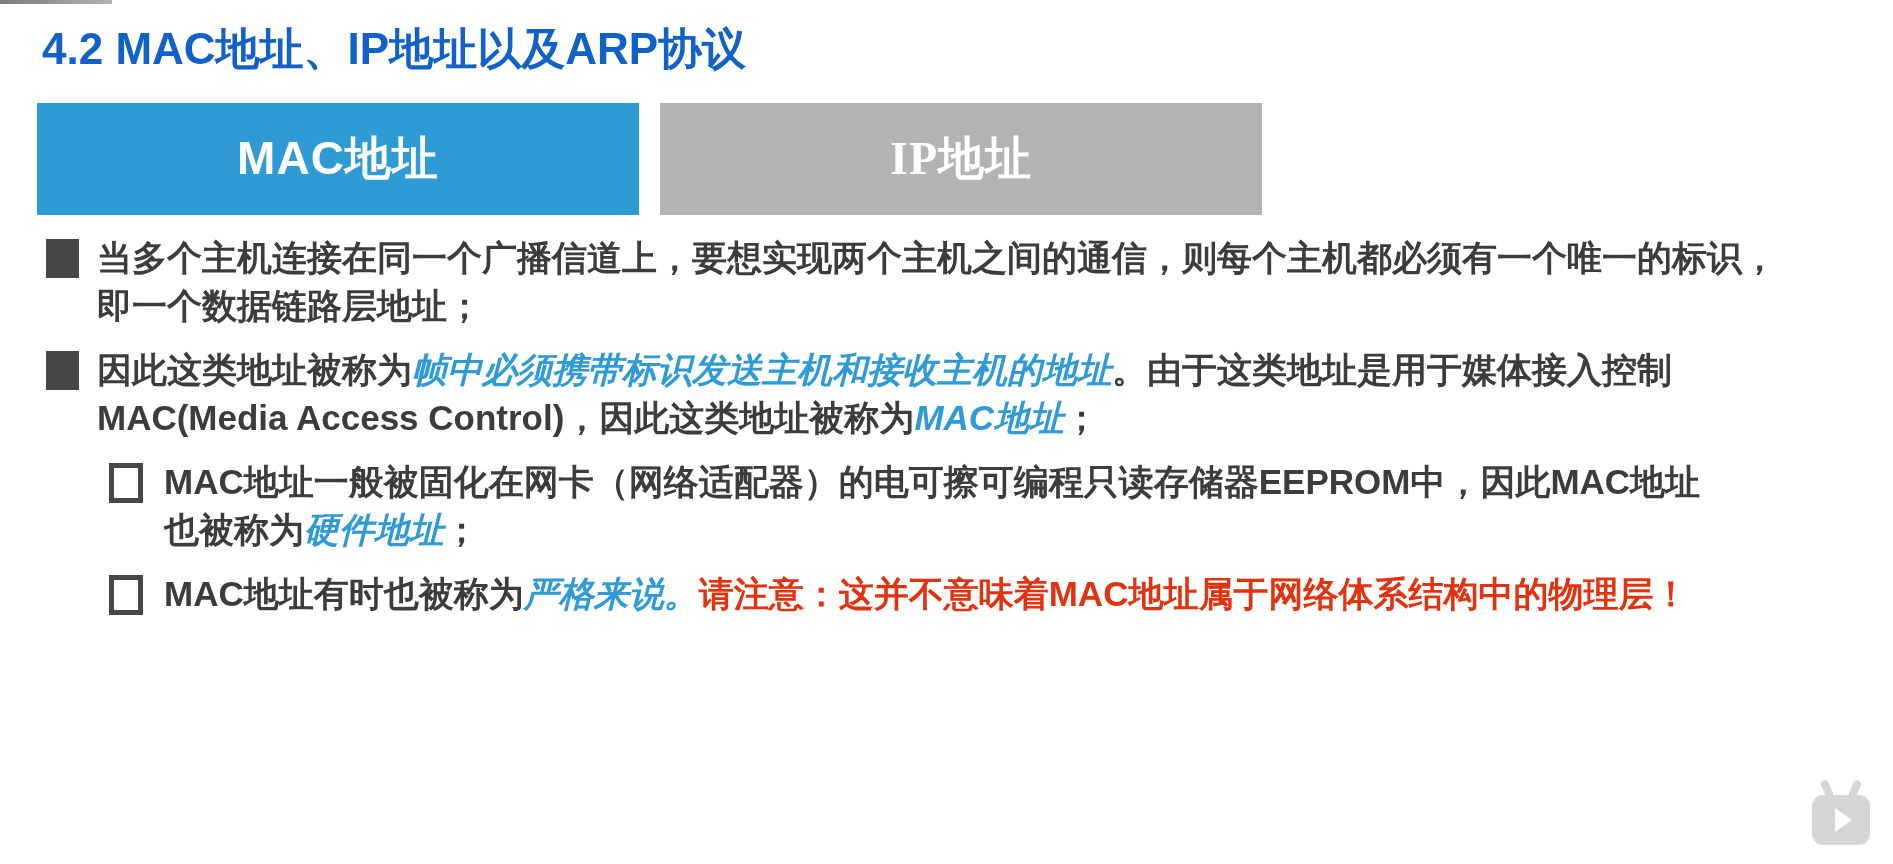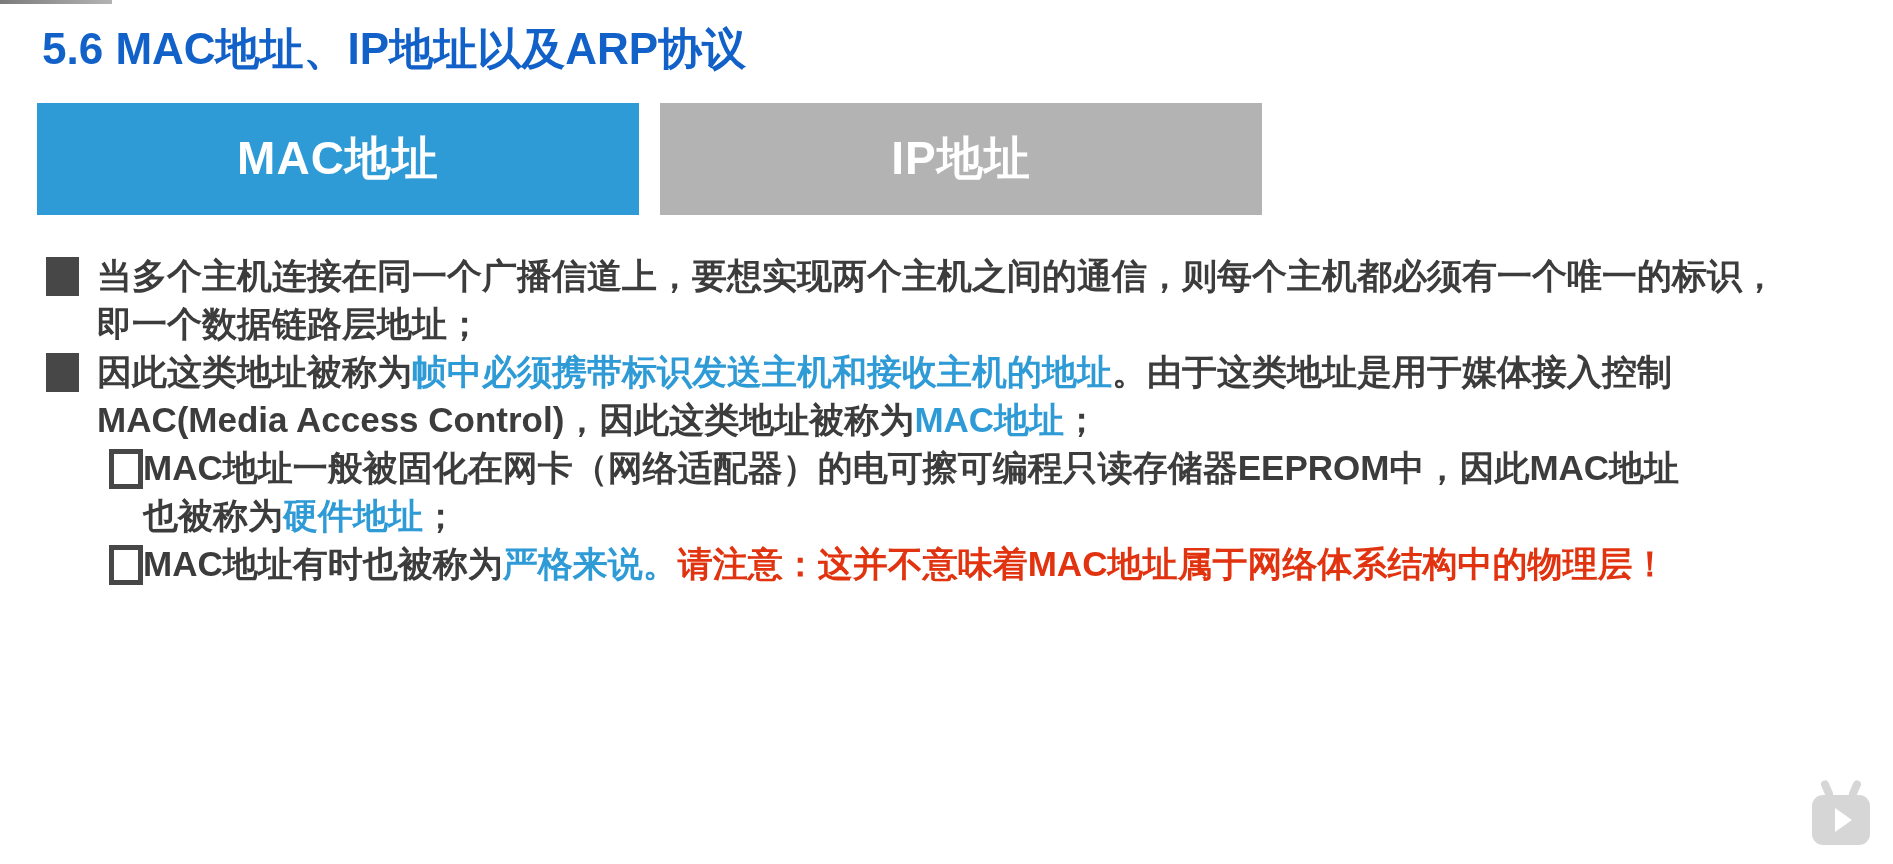--- a/index.html
+++ b/index.html
@@ -32,57 +32,57 @@
     display: flex; gap: 21px;
   }
   .tab {
     width: 602px; height: 112px;
     display: flex; align-items: center; justify-content: center;
     font-size: 46px; letter-spacing: 1px;
     color: var(--tab-text, #ffffff);
     user-select: none;
   }
   .tab.active   { background: var(--tab-active-bg, #2E9BD6); }
-  .tab.inactive { background: var(--tab-inactive-bg, #B3B3B3); }
+  .tab.inactive { background: var(--tab-inactive-bg, #B3B3B3); font-family: Liberation Serif, serif; }
 
   .content {
-    position: absolute; left: 46px; top: 252px;
-    display: flex; flex-direction: column; gap: 0;
+    position: absolute; left: 46px; top: 234px;
+    display: flex; flex-direction: column; gap: 16px;
   }
   .bullet {
     display: flex; align-items: flex-start;
     font-size: 35px; line-height: 48px;
     color: var(--body-text, #3C3C3C);
   }
   .bullet.lvl2 { margin-left: 63px; }
   .marker { flex: none; margin-top: 5px; }
   .marker.filled  { width: 33px; height: 39px; background: var(--bullet-marker, #474747); }
   .marker.outline { width: 34px; height: 40px; border: 5px solid var(--bullet-marker, #474747); background: #fff; }
   .bullet.lvl1 .text { margin-left: 18px; width: 1690px; }
-  .bullet.lvl2 .text { width: 1570px; }
+  .bullet.lvl2 .text { margin-left: 21px; width: 1570px; }
   .seg-normal { color: var(--body-text, #3C3C3C); }
-  .seg-blue   { color: var(--highlight-blue, #2E9BD6); }
+  .seg-blue   { color: var(--highlight-blue, #2E9BD6); font-style: italic; }
   .seg-red    { color: var(--warning-red, #E1330F); text-align: center; }
 
   .play-button {
     position: absolute; left: 1804px; top: 776px;
     width: 74px; height: 76px;
     background: none; border: none; padding: 0;
     opacity: .8; cursor: pointer;
   }
   .play-button svg { display: block; width: 100%; height: 100%; }
 </style>
 </head>
 <body style="--title-blue: #1161C9; --tab-active-bg: #2E9BD6; --tab-inactive-bg: #B3B3B3; --tab-text: #FFFFFF; --body-text: #3C3C3C; --highlight-blue: #2E9BD6; --warning-red: #E1330F; --bullet-marker: #474747; --play-icon-gray: #CDCDCD;">
 
 <div class="slide">
 
   <div class="top-strip"></div>
 
-  <h1 class="title">5.6 MAC地址、IP地址以及ARP协议</h1>
+  <h1 class="title">4.2 MAC地址、IP地址以及ARP协议</h1>
 
   <div class="tabs">
       <div class="tab active">MAC地址</div>
       <div class="tab inactive">IP地址</div>
     </div>
 
   <div class="content">
       <div class="bullet lvl1">
         <span class="marker filled"></span>
         <div class="text"><span class="seg-normal">当多个主机连接在同一个广播信道上，要想实现两个主机之间的通信，则每个主机都必须有一个唯一的标识，即一个数据链路层地址；</span></div>

